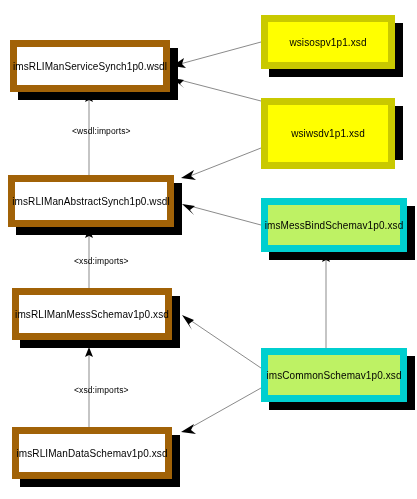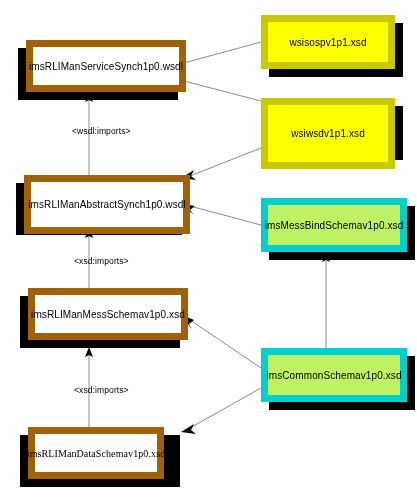--- a/index.html
+++ b/index.html
@@ -35,21 +35,21 @@
     color: #000000;
     letter-spacing: 0.1px;
     white-space: nowrap;
     z-index: 3;
   }
   .shadow {
     position: absolute;
     background: #000000;
     z-index: 2;
   }
-  .node.white  { background: #ffffff; margin-left: 16px; }
+  .node.white  { background: #ffffff; }
   .node.yellow { background: #ffff00; border-color: #c9c900; }
   .node.cyan   { background: #bef264; border-color: #00cfcf; }
 
   .edge-label {
     position: absolute;
     font-size: 8.5px;
     color: #000000;
     white-space: nowrap;
     z-index: 4;
     letter-spacing: 0.1px;
@@ -120,29 +120,29 @@
   <div class="shadow" style="left:20px;  top:435px; width:160px; height:52px;"></div>
   <div class="shadow" style="left:269px; top:23px;  width:134px; height:54px;"></div>
   <div class="shadow" style="left:269px; top:106px; width:134px; height:54px;"></div>
   <div class="shadow" style="left:269px; top:206px; width:146px; height:54px;"></div>
   <div class="shadow" style="left:269px; top:356px; width:146px; height:54px;"></div>
 
   <div class="node white" style="left:10px; top:40px; width:160px; height:52px;">
     <span>imsRLIManServiceSynch1p0.wsdl</span>
   </div>
 
-  <div class="node white" style="left:8px; top:175px; width:166px; height:59px;">
+  <div class="node white" style="left:8px; top:175px; width:166px; height:52px;">
     <span>imsRLIManAbstractSynch1p0.wsdl</span>
   </div>
 
   <div class="node white" style="left:12px; top:288px; width:160px; height:52px;text-align:center;">
     <span>imsRLIManMessSchemav1p0.xsd</span>
   </div>
 
-  <div class="node white" style="left:12px; top:427px; width:136px; height:52px;font-family:Liberation Serif, serif;">
+  <div class="node white" style="left:12px; top:427px; width:160px; height:52px;">
     <span>imsRLIManDataSchemav1p0.xsd</span>
   </div>
 
   <div class="node yellow" style="left:261px; top:15px; width:134px; height:54px;">
     <span>wsisospv1p1.xsd</span>
   </div>
 
   <div class="node yellow" style="left:261px; top:98px; width:134px; height:71px;">
     <span>wsiwsdv1p1.xsd</span>
   </div>

